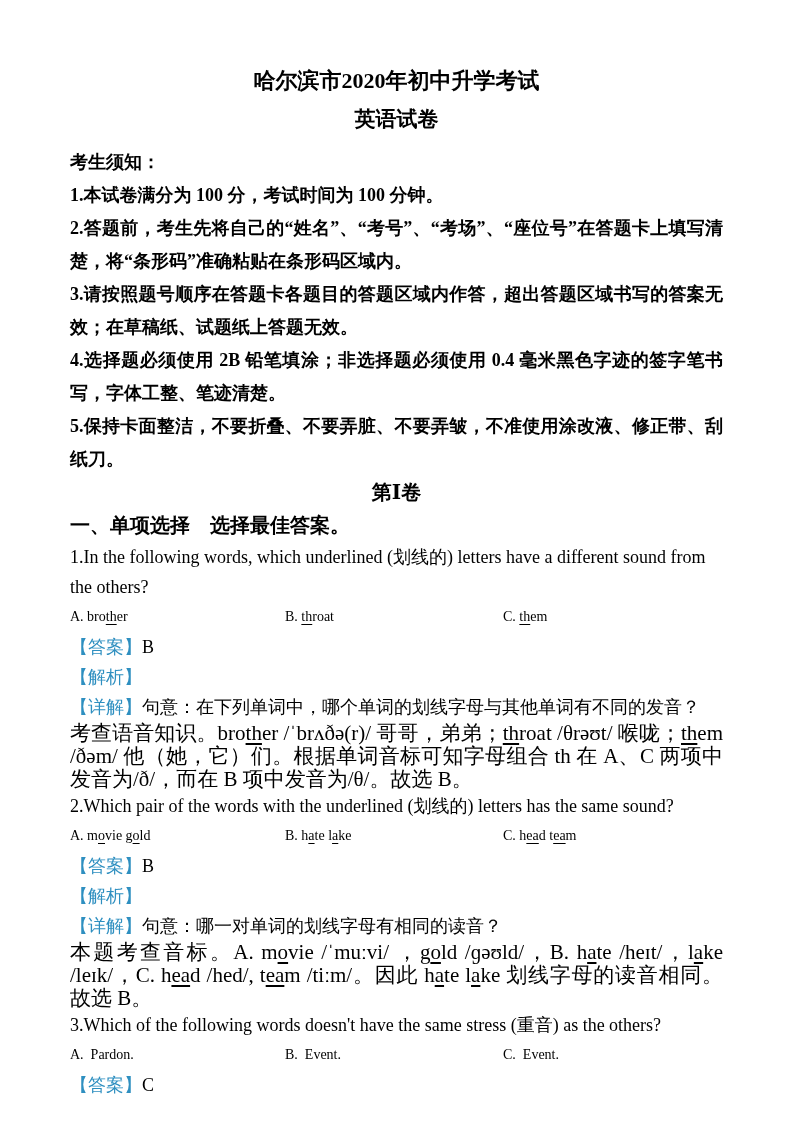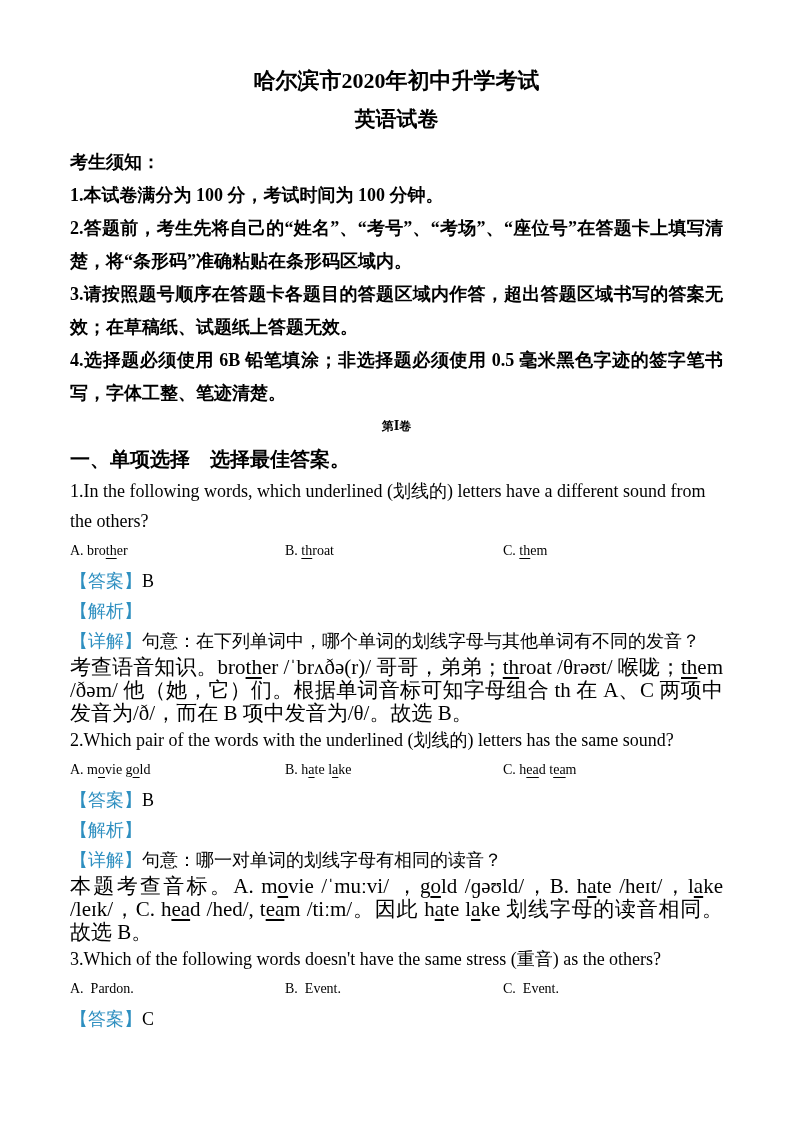--- a/index.html
+++ b/index.html
@@ -23,21 +23,21 @@
   h1.doc-title { font-size: 22px; line-height: 30px; margin-bottom: 9px; }
   h2.doc-subtitle { font-size: 21px; line-height: 29px; margin-bottom: 12px; }
   .notice p {
     margin: 0;
     font-size: 18px;
     font-weight: bold;
     line-height: 33px;
     text-align: justify;
     text-align-last: left;
   }
-  h3.part-title { font-size: 12px; line-height: 33px; }
+  h3.part-title { font-size: 20px; line-height: 33px; }
   p.section-title {
     margin: 0;
     font-size: 20px;
     font-weight: bold;
     line-height: 33px;
   }
   p.line {
     margin: 0;
     font-size: 18px;
     line-height: 30px;
@@ -70,21 +70,22 @@
 <div class="page">
 
   <h1 class="doc-title">哈尔滨市2020年初中升学考试</h1>
   <h2 class="doc-subtitle">英语试卷</h2>
 
   <div class="notice">
     <p>考生须知：</p>
     <p>1.本试卷满分为 100 分，考试时间为 100 分钟。</p>
     <p>2.答题前，考生先将自己的“姓名”、“考号”、“考场”、“座位号”在答题卡上填写清楚，将“条形码”准确粘贴在条形码区域内。</p>
     <p>3.请按照题号顺序在答题卡各题目的答题区域内作答，超出答题区域书写的答案无效；在草稿纸、试题纸上答题无效。</p>
-    <p>4.选择题必须使用 6B 铅笔填涂；非选择题必须使用 0.5 毫米黑色字迹的签字笔书写，字体工整、笔迹清楚。</p>
+    <p>4.选择题必须使用 2B 铅笔填涂；非选择题必须使用 0.4 毫米黑色字迹的签字笔书写，字体工整、笔迹清楚。</p>
+    <p>5.保持卡面整洁，不要折叠、不要弄脏、不要弄皱，不准使用涂改液、修正带、刮纸刀。</p>
   </div>
 
   <h3 class="part-title">第Ⅰ卷</h3>
   <p class="section-title">一、单项选择　选择最佳答案。</p>
 
   <div>
     <p class="line">1.In the following words, which underlined (划线的) letters have a different sound from the others?</p>
     <div class="options">
       <span><span>A. bro</span><span class="seg-u">th</span><span>er</span></span>
       <span><span>B. </span><span class="seg-u">th</span><span>roat</span></span>

